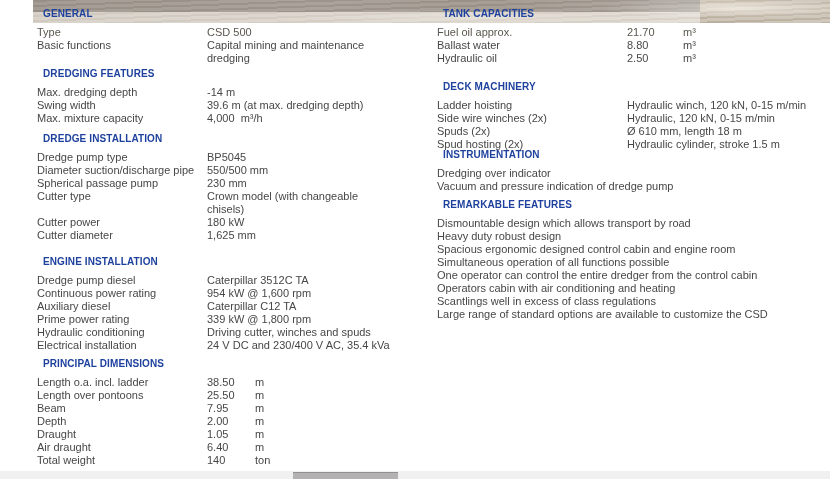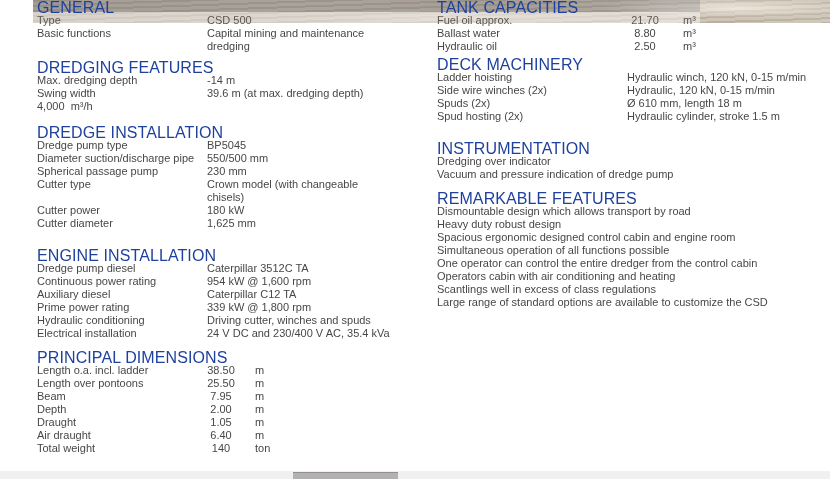--- a/index.html
+++ b/index.html
@@ -17,28 +17,28 @@
       repeating-linear-gradient(178deg, rgba(120,106,86,.16) 0 2px, rgba(255,255,255,.10) 2px 5px),
       linear-gradient(90deg,#b1a594 0%,#bbafa0 35%,#b4a795 60%,#c7bcad 80%,#cbc2b4 100%);
   }
   .band .dark-strip{position:absolute;left:0;top:0;width:667px;height:12px;background:rgba(104,108,118,.26)}
   .band .light-strip{position:absolute;left:0;top:12px;width:667px;height:11px;background:rgba(255,255,255,.46)}
 
   .col{position:absolute;top:0}
   .col-left{left:37px;width:392px}
   .col-right{left:437px;width:393px}
   .sec{position:absolute;left:0;width:100%}
-  .sec-title{margin:0;font-size:16px;line-height:13px;font-weight:normal;color:#1e419e;letter-spacing:.1px}
+  .sec-title{margin:6px;font-size:10px;line-height:13px;font-weight:bold;color:#1e419e;letter-spacing:.1px}
   .row{display:flex;line-height:13px}
   .lbl{flex:0 0 auto}
   .col-left .lbl{width:170px}
   .col-right .lbl{width:190px}
   .val{white-space:pre-wrap}
   .col-left .val{width:185px}
-  .num{display:inline-block;text-align:center}
+  .num{display:inline-block;text-align:left}
   .dim .num{width:28px}
   .tank .num{width:36px}
   .unit{margin-left:20px}
   .line{line-height:13px}
   .muted{color:#5b574f}
 
   .hscroll{position:absolute;left:0;bottom:0;width:830px;height:8px;background:#f1f0f0}
   .hthumb{position:absolute;left:293px;bottom:0;width:105px;height:7px;background:#b3b1b1;border-top:1px solid #929090;box-sizing:border-box}
 </style>
 </head>
@@ -67,20 +67,21 @@
     <h2 class="sec-title">DREDGING FEATURES</h2>
     <div class="row">
       <span class="lbl">Max. dredging depth</span>
       <span class="val">-14 m</span>
     </div>
     <div class="row">
       <span class="lbl">Swing width</span>
       <span class="val">39.6 m (at max. dredging depth)</span>
     </div>
     <div class="row">
+      <span class="lbl">Max. mixture capacity</span>
       <span class="val">4,000  m³/h</span>
     </div>
   </div>
 
   <div class="sec" style="top:126px">
     <h2 class="sec-title">DREDGE INSTALLATION</h2>
     <div class="row">
       <span class="lbl">Dredge pump type</span>
       <span class="val">BP5045</span>
     </div>
@@ -189,21 +190,21 @@
       <span class="num">8.80</span>
       <span class="unit">m³</span>
     </div>
     <div class="row">
       <span class="lbl">Hydraulic oil</span>
       <span class="num">2.50</span>
       <span class="unit">m³</span>
     </div>
   </div>
 
-  <div class="sec" style="top:58px">
+  <div class="sec" style="top:74px">
     <h2 class="sec-title">DECK MACHINERY</h2>
     <div class="row">
       <span class="lbl">Ladder hoisting</span>
       <span class="val">Hydraulic winch, 120 kN, 0-15 m/min</span>
     </div>
     <div class="row">
       <span class="lbl">Side wire winches (2x)</span>
       <span class="val">Hydraulic, 120 kN, 0-15 m/min</span>
     </div>
     <div class="row">

